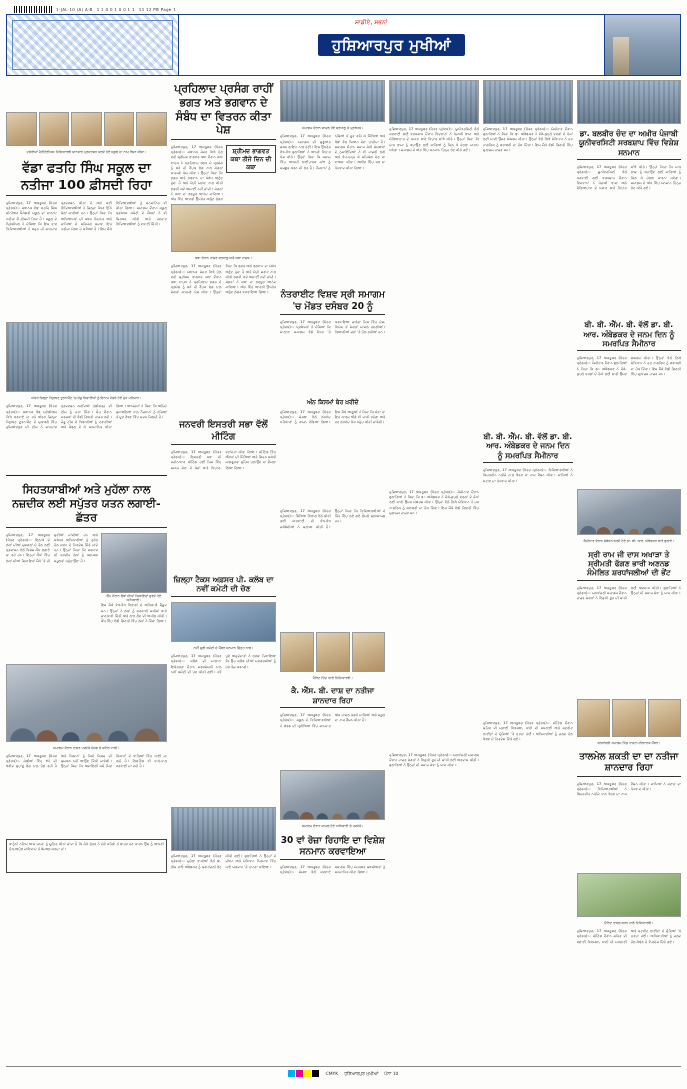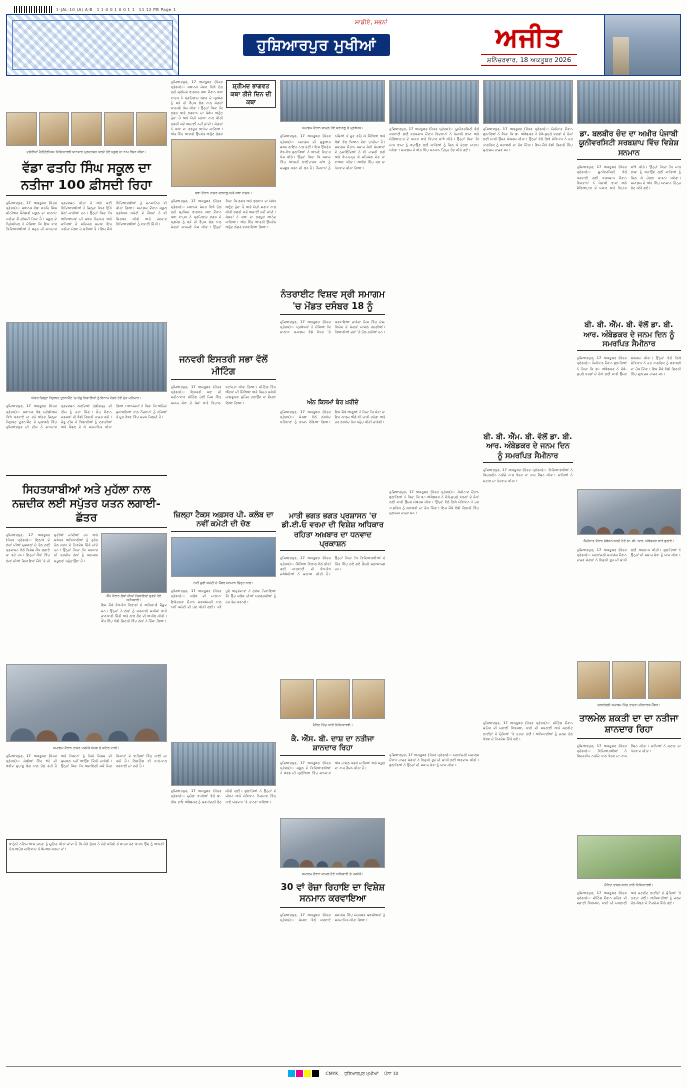--- a/index.html
+++ b/index.html
@@ -212,24 +212,20 @@
     <span>1-JAL-10 (A) A-B</span>
     <span>1 1 0 0 1 0 0 1 1</span>
     <span>11   12   PB   Page 1</span>
   </div>
 
   <div class="masthead">
     <div class="mh-pattern"></div>
     <div class="mh-center">
       <div class="mh-tagline">ਸਾਡੀਏ, ਸਭਨਾਂ</div>
       <div class="mh-hoshiarpur">ਹੁਸ਼ਿਆਰਪੁਰ ਮੁਖੀਆਂ</div>
-    </div>
-    <div class="mh-right">
-      <div class="ajit-logo">ਅਜੀਤ</div>
-      <div class="mh-date">ਸ਼ਨਿੱਚਰਵਾਰ, 18 ਅਕਤੂਬਰ 2026</div>
     </div>
     <div class="mh-pagenum">10</div>
     <div class="mh-photo"></div>
   </div>
 
   <div class="content">
 
     <div class="col c1">
       <div class="portraits">
         <div class="photo warm"></div>
@@ -255,20 +251,21 @@
         </div>
       </div>
       <div class="photo people" style="height:78px"></div>
       <div class="cap">ਸਮਾਗਮ ਦੌਰਾਨ ਹਾਜ਼ਰ ਪਤਵੰਤੇ ਸੱਜਣ ਤੇ ਸ਼ਹਿਰ ਵਾਸੀ।</div>
       <div class="body c3cols" style="height:82px">ਹੁਸ਼ਿਆਰਪੁਰ, 17 ਅਕਤੂਬਰ (ਪੱਤਰ ਪ੍ਰੇਰਕ)— ਮੰਡੀਆਂ ਵਿੱਚ ਝੋਨੇ ਦੀ ਖ਼ਰੀਦ ਸੁਚਾਰੂ ਢੰਗ ਨਾਲ ਚੱਲ ਰਹੀ ਹੈ ਅਤੇ ਕਿਸਾਨਾਂ ਨੂੰ ਕਿਸੇ ਕਿਸਮ ਦੀ ਮੁਸ਼ਕਲ ਨਹੀਂ ਆਉਣ ਦਿੱਤੀ ਜਾਵੇਗੀ। ਉਨ੍ਹਾਂ ਕਿਹਾ ਕਿ ਅਦਾਇਗੀ ਸਮੇਂ ਸਿਰ ਕਿਸਾਨਾਂ ਦੇ ਖਾਤਿਆਂ ਵਿੱਚ ਪਾਈ ਜਾ ਰਹੀ ਹੈ। ਲਿਫ਼ਟਿੰਗ ਵੀ ਨਾਲੋ-ਨਾਲ ਕਰਵਾਈ ਜਾ ਰਹੀ ਹੈ।</div>
       <div class="boxed body" style="height:34px">ਕਾਨੂੰਨੀ ਨੋਟਿਸ
 ਆਮ ਜਨਤਾ ਨੂੰ ਸੂਚਿਤ ਕੀਤਾ ਜਾਂਦਾ ਹੈ ਕਿ ਮੇਰੇ ਪੁੱਤਰ ਨੇ ਮੇਰੇ ਕਹਿਣੇ ਤੋਂ ਬਾਹਰ ਹੋਣ ਕਾਰਨ ਉਸ ਨੂੰ ਆਪਣੀ ਚੱਲ-ਅਚੱਲ ਜਾਇਦਾਦ ਤੋਂ ਬੇਦਖ਼ਲ ਕਰਦਾ ਹਾਂ।</div>
     </div>
 
     <div class="col c2">
+      <div class="hl mid">ਪ੍ਰਹਿਲਾਦ ਪ੍ਰਸੰਗ ਰਾਹੀਂ ਭਗਤ ਅਤੇ ਭਗਵਾਨ ਦੇ ਸੰਬੰਧ ਦਾ ਵਿਤਰਨ ਕੀਤਾ ਪੇਸ਼</div>
       <div style="display:flex; gap:3px;">
         <div class="body" style="width:52px; height:56px">ਹੁਸ਼ਿਆਰਪੁਰ, 17 ਅਕਤੂਬਰ (ਪੱਤਰ ਪ੍ਰੇਰਕ)— ਸਥਾਨਕ ਮੰਦਰ ਵਿਖੇ ਚੱਲ ਰਹੀ ਸ਼੍ਰੀਮਦ ਭਾਗਵਤ ਕਥਾ ਦੌਰਾਨ ਕਥਾ ਵਾਚਕ ਨੇ ਪ੍ਰਹਿਲਾਦ ਭਗਤ ਦੇ ਪ੍ਰਸੰਗ ਨੂੰ ਬੜੇ ਹੀ ਰੌਚਕ ਢੰਗ ਨਾਲ ਸੰਗਤਾਂ ਸਾਹਮਣੇ ਪੇਸ਼ ਕੀਤਾ। ਉਨ੍ਹਾਂ ਕਿਹਾ ਕਿ ਭਗਤ ਅਤੇ ਭਗਵਾਨ ਦਾ ਸੰਬੰਧ ਅਟੁੱਟ ਹੁੰਦਾ ਹੈ ਅਤੇ ਸੱਚੀ ਸ਼ਰਧਾ ਨਾਲ ਕੀਤੀ ਭਗਤੀ ਕਦੇ ਅਜਾਈਂ ਨਹੀਂ ਜਾਂਦੀ। ਸੰਗਤਾਂ ਨੇ ਕਥਾ ਦਾ ਭਰਪੂਰ ਆਨੰਦ ਮਾਣਿਆ। ਅੰਤ ਵਿੱਚ ਆਰਤੀ ਉਪਰੰਤ ਅਤੁੱਟ ਲੰਗਰ ਵਰਤਾਇਆ ਗਿਆ।</div>
         <div style="flex:1">
           <div class="boxed subhead">ਸ਼੍ਰੀਮਦ ਭਾਗਵਤ ਕਥਾ
 ਤੀਜੇ ਦਿਨ ਦੀ ਕਥਾ</div>
         </div>
       </div>
       <div class="photo warm" style="height:48px"></div>
       <div class="cap">ਕਥਾ ਦੌਰਾਨ ਹਾਜ਼ਰ ਸ਼ਰਧਾਲੂ ਅਤੇ ਕਥਾ ਵਾਚਕ।</div>
       <div class="body c2cols" style="height:150px">ਹੁਸ਼ਿਆਰਪੁਰ, 17 ਅਕਤੂਬਰ (ਪੱਤਰ ਪ੍ਰੇਰਕ)— ਸਥਾਨਕ ਮੰਦਰ ਵਿਖੇ ਚੱਲ ਰਹੀ ਸ਼੍ਰੀਮਦ ਭਾਗਵਤ ਕਥਾ ਦੌਰਾਨ ਕਥਾ ਵਾਚਕ ਨੇ ਪ੍ਰਹਿਲਾਦ ਭਗਤ ਦੇ ਪ੍ਰਸੰਗ ਨੂੰ ਬੜੇ ਹੀ ਰੌਚਕ ਢੰਗ ਨਾਲ ਸੰਗਤਾਂ ਸਾਹਮਣੇ ਪੇਸ਼ ਕੀਤਾ। ਉਨ੍ਹਾਂ ਕਿਹਾ ਕਿ ਭਗਤ ਅਤੇ ਭਗਵਾਨ ਦਾ ਸੰਬੰਧ ਅਟੁੱਟ ਹੁੰਦਾ ਹੈ ਅਤੇ ਸੱਚੀ ਸ਼ਰਧਾ ਨਾਲ ਕੀਤੀ ਭਗਤੀ ਕਦੇ ਅਜਾਈਂ ਨਹੀਂ ਜਾਂਦੀ। ਸੰਗਤਾਂ ਨੇ ਕਥਾ ਦਾ ਭਰਪੂਰ ਆਨੰਦ ਮਾਣਿਆ। ਅੰਤ ਵਿੱਚ ਆਰਤੀ ਉਪਰੰਤ ਅਤੁੱਟ ਲੰਗਰ ਵਰਤਾਇਆ ਗਿਆ।</div>
@@ -279,25 +276,24 @@
       <div class="cap">ਨਵੀਂ ਚੁਣੀ ਕਮੇਟੀ ਦੇ ਮੈਂਬਰ ਸਨਮਾਨ ਚਿੰਨ੍ਹ ਨਾਲ।</div>
       <div class="body c2cols" style="height:150px">ਹੁਸ਼ਿਆਰਪੁਰ, 17 ਅਕਤੂਬਰ (ਪੱਤਰ ਪ੍ਰੇਰਕ)— ਕਲੱਬ ਦੀ ਸਾਲਾਨਾ ਇਕੱਤਰਤਾ ਦੌਰਾਨ ਸਰਬਸੰਮਤੀ ਨਾਲ ਨਵੀਂ ਕਮੇਟੀ ਦੀ ਚੋਣ ਕੀਤੀ ਗਈ। ਨਵੇਂ ਚੁਣੇ ਅਹੁਦੇਦਾਰਾਂ ਨੇ ਭਰੋਸਾ ਦਿਵਾਇਆ ਕਿ ਉਹ ਕਲੱਬ ਦੀਆਂ ਸਰਗਰਮੀਆਂ ਨੂੰ ਹੋਰ ਤੇਜ਼ ਕਰਨਗੇ।</div>
       <div class="photo crowd" style="height:44px"></div>
       <div class="body c2cols" style="height:120px">ਹੁਸ਼ਿਆਰਪੁਰ, 17 ਅਕਤੂਬਰ (ਪੱਤਰ ਪ੍ਰੇਰਕ)— ਮੁਹੱਲਾ ਵਾਸੀਆਂ ਵੱਲੋਂ ਡਾ. ਭੀਮ ਰਾਓ ਅੰਬੇਡਕਰ ਨੂੰ ਸ਼ਰਧਾਂਜਲੀ ਭੇਟ ਕੀਤੀ ਗਈ। ਬੁਲਾਰਿਆਂ ਨੇ ਉਨ੍ਹਾਂ ਦੇ ਜੀਵਨ ਅਤੇ ਸੰਵਿਧਾਨ ਨਿਰਮਾਣ ਵਿੱਚ ਪਾਏ ਯੋਗਦਾਨ 'ਤੇ ਚਾਨਣਾ ਪਾਇਆ।</div>
     </div>
 
     <div class="col c3">
       <div class="photo crowd" style="height:42px"></div>
       <div class="cap">ਸਮਾਗਮ ਦੌਰਾਨ ਸ਼ਾਮਲ ਹੋਏ ਸ਼ਰਧਾਲੂ ਤੇ ਪ੍ਰਬੰਧਕ।</div>
       <div class="body c2cols" style="height:150px">ਹੁਸ਼ਿਆਰਪੁਰ, 17 ਅਕਤੂਬਰ (ਪੱਤਰ ਪ੍ਰੇਰਕ)— ਸਮਾਗਮ ਦੀ ਸ਼ੁਰੂਆਤ ਸ਼ਬਦ ਗਾਇਨ ਨਾਲ ਹੋਈ। ਇਸ ਉਪਰੰਤ ਵੱਖ-ਵੱਖ ਬੁਲਾਰਿਆਂ ਨੇ ਆਪਣੇ ਵਿਚਾਰ ਪੇਸ਼ ਕੀਤੇ। ਉਨ੍ਹਾਂ ਕਿਹਾ ਕਿ ਸਮਾਜ ਵਿੱਚ ਆਪਸੀ ਭਾਈਚਾਰਕ ਸਾਂਝ ਨੂੰ ਮਜ਼ਬੂਤ ਕਰਨ ਦੀ ਲੋੜ ਹੈ। ਨੌਜਵਾਨਾਂ ਨੂੰ ਨਸ਼ਿਆਂ ਤੋਂ ਦੂਰ ਰਹਿ ਕੇ ਸਿੱਖਿਆ ਅਤੇ ਖੇਡਾਂ ਵੱਲ ਧਿਆਨ ਦੇਣਾ ਚਾਹੀਦਾ ਹੈ। ਸਮਾਗਮ ਦੌਰਾਨ ਸਮਾਜ ਸੇਵੀ ਸੰਸਥਾਵਾਂ ਦੇ ਨੁਮਾਇੰਦਿਆਂ ਨੇ ਵੀ ਹਾਜ਼ਰੀ ਭਰੀ ਅਤੇ ਵੱਧ-ਚੜ੍ਹ ਕੇ ਸਹਿਯੋਗ ਦੇਣ ਦਾ ਵਾਅਦਾ ਕੀਤਾ। ਅਖ਼ੀਰ ਵਿੱਚ ਸਭ ਦਾ ਧੰਨਵਾਦ ਕੀਤਾ ਗਿਆ।</div>
-      <div class="hl sm">ਨੰਤਰਾਈਟ ਵਿਸ਼ਵ ਸ੍ਰੀ ਸਮਾਗਮ 'ਚ ਮੋਂਡਤ ਦਸੰਬਰ 18 ਨੂੰ</div>
+      <div class="hl sm">ਨੰਤਰਾਈਟ ਵਿਸ਼ਵ ਸ੍ਰੀ ਸਮਾਗਮ 'ਚ ਮੋਂਡਤ ਦਸੰਬਰ 20 ਨੂੰ</div>
       <div class="body c2cols" style="height:74px">ਹੁਸ਼ਿਆਰਪੁਰ, 17 ਅਕਤੂਬਰ (ਪੱਤਰ ਪ੍ਰੇਰਕ)— ਪ੍ਰਬੰਧਕਾਂ ਨੇ ਦੱਸਿਆ ਕਿ ਸਾਲਾਨਾ ਸਮਾਗਮ ਵੱਡੇ ਪੱਧਰ 'ਤੇ ਕਰਵਾਇਆ ਜਾਵੇਗਾ ਜਿਸ ਵਿੱਚ ਦੇਸ਼-ਵਿਦੇਸ਼ ਤੋਂ ਸੰਗਤਾਂ ਸ਼ਾਮਲ ਹੋਣਗੀਆਂ। ਤਿਆਰੀਆਂ ਜ਼ੋਰਾਂ 'ਤੇ ਚੱਲ ਰਹੀਆਂ ਹਨ।</div>
       <div class="subhead">ਅੰਨ ਕਿਸਮਾਂ ਬੇਰ ਖ਼ਰੀਦੇ</div>
       <div class="body c2cols" style="height:96px">ਹੁਸ਼ਿਆਰਪੁਰ, 17 ਅਕਤੂਬਰ (ਪੱਤਰ ਪ੍ਰੇਰਕ)— ਸੰਸਥਾ ਵੱਲੋਂ ਲੋੜਵੰਦ ਪਰਿਵਾਰਾਂ ਨੂੰ ਰਾਸ਼ਨ ਵੰਡਿਆ ਗਿਆ। ਇਸ ਮੌਕੇ ਆਗੂਆਂ ਨੇ ਕਿਹਾ ਕਿ ਸੇਵਾ ਦਾ ਇਹ ਕਾਰਜ ਅੱਗੇ ਵੀ ਜਾਰੀ ਰਹੇਗਾ ਅਤੇ ਹਰ ਲੋੜਵੰਦ ਤੱਕ ਪਹੁੰਚ ਕੀਤੀ ਜਾਵੇਗੀ।</div>
-      <div class="hl xs">ਮਾਤੀ ਭਗਤ ਭਗਤ ਪ੍ਰਸ਼ਾਸਨ 'ਚ ਡੀ.ਈ.ਓ ਵਰਮਾ ਦੀ ਵਿਸ਼ੇਸ਼ ਅਧਿਕਾਰ ਰਹਿਤਾ ਅਖ਼ਬਾਰ ਦਾ ਧਨਵਾਦ ਪ੍ਰਕਾਸ਼ਨ</div>
       <div class="body c2cols" style="height:120px">ਹੁਸ਼ਿਆਰਪੁਰ, 17 ਅਕਤੂਬਰ (ਪੱਤਰ ਪ੍ਰੇਰਕ)— ਸਿੱਖਿਆ ਵਿਭਾਗ ਵੱਲੋਂ ਕੀਤੀ ਗਈ ਕਾਰਵਾਈ ਦੀ ਵੱਖ-ਵੱਖ ਜਥੇਬੰਦੀਆਂ ਨੇ ਸ਼ਲਾਘਾ ਕੀਤੀ ਹੈ। ਉਨ੍ਹਾਂ ਕਿਹਾ ਕਿ ਵਿਦਿਆਰਥੀਆਂ ਦੇ ਹਿੱਤ ਵਿੱਚ ਲਏ ਗਏ ਫ਼ੈਸਲੇ ਸ਼ਲਾਘਾਯੋਗ ਹਨ।</div>
       <div style="display:flex; gap:2px;">
         <div class="photo warm" style="flex:1;height:40px"></div>
         <div class="photo warm" style="flex:1;height:40px"></div>
         <div class="photo warm" style="flex:1;height:40px"></div>
       </div>
       <div class="cap">ਮੈਰਿਟ ਵਿੱਚ ਆਏ ਵਿਦਿਆਰਥੀ।</div>
       <div class="hl xs">ਕੈ. ਐੱਸ. ਬੀ. ਦਾਸ਼ ਦਾ ਨਤੀਜਾ ਸ਼ਾਨਦਾਰ ਰਿਹਾ</div>
       <div class="body c2cols" style="height:54px">ਹੁਸ਼ਿਆਰਪੁਰ, 17 ਅਕਤੂਬਰ (ਪੱਤਰ ਪ੍ਰੇਰਕ)— ਸਕੂਲ ਦੇ ਵਿਦਿਆਰਥੀਆਂ ਨੇ ਬੋਰਡ ਦੀ ਪ੍ਰੀਖਿਆ ਵਿੱਚ ਸ਼ਾਨਦਾਰ ਅੰਕ ਹਾਸਲ ਕਰਕੇ ਮਾਪਿਆਂ ਅਤੇ ਸਕੂਲ ਦਾ ਨਾਮ ਰੌਸ਼ਨ ਕੀਤਾ ਹੈ।</div>
       <div class="photo people" style="height:50px"></div>
@@ -322,20 +318,21 @@
     </div>
 
     <div class="col c6">
       <div class="photo crowd" style="height:44px"></div>
       <div class="hl xs" style="grid-column:1/-1">ਡਾ. ਬਲਬੀਰ ਚੰਦ ਦਾ ਅਖ਼ੀਰ ਪੰਜਾਬੀ ਯੂਨੀਵਰਸਿਟੀ ਸਰਬਸ਼ਾਪ ਵਿੱਚ ਵਿਸ਼ੇਸ਼ ਸਨਮਾਨ</div>
       <div class="body c2cols" style="height:150px">ਹੁਸ਼ਿਆਰਪੁਰ, 17 ਅਕਤੂਬਰ (ਪੱਤਰ ਪ੍ਰੇਰਕ)— ਯੂਨੀਵਰਸਿਟੀ ਵੱਲੋਂ ਕਰਵਾਈ ਗਈ ਵਰਕਸ਼ਾਪ ਦੌਰਾਨ ਵਿਦਵਾਨਾਂ ਨੇ ਪੰਜਾਬੀ ਭਾਸ਼ਾ ਅਤੇ ਸੱਭਿਆਚਾਰ ਦੇ ਪਸਾਰ ਬਾਰੇ ਵਿਚਾਰ ਸਾਂਝੇ ਕੀਤੇ। ਉਨ੍ਹਾਂ ਕਿਹਾ ਕਿ ਮਾਤ ਭਾਸ਼ਾ ਨੂੰ ਬਚਾਉਣ ਲਈ ਸਾਰਿਆਂ ਨੂੰ ਮਿਲ ਕੇ ਹੰਭਲਾ ਮਾਰਨਾ ਪਵੇਗਾ। ਸਮਾਗਮ ਦੇ ਅੰਤ ਵਿੱਚ ਸਨਮਾਨ ਚਿੰਨ੍ਹ ਭੇਟ ਕੀਤੇ ਗਏ।</div>
       <div class="hl xs">ਬੀ. ਬੀ. ਐੱਮ. ਬੀ. ਵੱਲੋਂ ਡਾ. ਬੀ. ਆਰ. ਅੰਬੇਡਕਰ ਦੇ ਜਨਮ ਦਿਨ ਨੂੰ ਸਮਰਪਿਤ ਸੈਮੀਨਾਰ</div>
       <div class="body c2cols" style="height:130px">ਹੁਸ਼ਿਆਰਪੁਰ, 17 ਅਕਤੂਬਰ (ਪੱਤਰ ਪ੍ਰੇਰਕ)— ਸੈਮੀਨਾਰ ਦੌਰਾਨ ਬੁਲਾਰਿਆਂ ਨੇ ਕਿਹਾ ਕਿ ਡਾ. ਅੰਬੇਡਕਰ ਨੇ ਦੱਬੇ-ਕੁਚਲੇ ਵਰਗਾਂ ਦੇ ਹੱਕਾਂ ਲਈ ਸਾਰੀ ਉਮਰ ਸੰਘਰਸ਼ ਕੀਤਾ। ਉਨ੍ਹਾਂ ਵੱਲੋਂ ਲਿਖੇ ਸੰਵਿਧਾਨ ਨੇ ਹਰ ਨਾਗਰਿਕ ਨੂੰ ਬਰਾਬਰੀ ਦਾ ਹੱਕ ਦਿੱਤਾ। ਇਸ ਮੌਕੇ ਵੱਡੀ ਗਿਣਤੀ ਵਿੱਚ ਮੁਲਾਜ਼ਮ ਹਾਜ਼ਰ ਸਨ।</div>
       <div class="photo people" style="height:46px"></div>
       <div class="cap">ਸੈਮੀਨਾਰ ਦੌਰਾਨ ਸੰਬੋਧਨ ਕਰਦੇ ਹੋਏ ਡਾ. ਬੀ. ਆਰ. ਅੰਬੇਡਕਰ ਬਾਰੇ ਬੁਲਾਰੇ।</div>
+      <div class="hl xs">ਸ੍ਰੀ ਰਾਮ ਜੀ ਦਾਸ ਅਖਾੜਾ ਤੇ ਸ੍ਰੀਮਤੀ ਫੱਗਣ ਭਾਰੀ ਅਣਨਡ ਸੰਮੇਲਿਤ ਸ਼ਰਧਾਂਜਲੀਆਂ ਦੀ ਭੇਂਟ</div>
       <div class="body c2cols" style="height:110px">ਹੁਸ਼ਿਆਰਪੁਰ, 17 ਅਕਤੂਬਰ (ਪੱਤਰ ਪ੍ਰੇਰਕ)— ਸ਼ਰਧਾਂਜਲੀ ਸਮਾਗਮ ਦੌਰਾਨ ਹਾਜ਼ਰ ਸੰਗਤਾਂ ਨੇ ਵਿਛੜੀ ਰੂਹ ਦੀ ਸ਼ਾਂਤੀ ਲਈ ਅਰਦਾਸ ਕੀਤੀ। ਬੁਲਾਰਿਆਂ ਨੇ ਉਨ੍ਹਾਂ ਦੀ ਸਮਾਜ ਸੇਵਾ ਨੂੰ ਯਾਦ ਕੀਤਾ।</div>
       <div style="display:flex; gap:2px;">
         <div class="photo warm" style="flex:1;height:38px"></div>
         <div class="photo warm" style="flex:1;height:38px"></div>
         <div class="photo warm" style="flex:1;height:38px"></div>
       </div>
       <div class="cap">ਸ਼ਰਧਾਂਜਲੀ ਸਮਾਗਮ ਵਿੱਚ ਹਾਜ਼ਰ ਪਰਿਵਾਰਕ ਮੈਂਬਰ।</div>
       <div class="hl sm">ਤਾਲਮੇਲ ਸ਼ਕਤੀ ਦਾ ਦਾ ਨਤੀਜਾ ਸ਼ਾਨਦਾਰ ਰਿਹਾ</div>
       <div class="body c2cols" style="height:88px">ਹੁਸ਼ਿਆਰਪੁਰ, 17 ਅਕਤੂਬਰ (ਪੱਤਰ ਪ੍ਰੇਰਕ)— ਵਿਦਿਆਰਥੀਆਂ ਨੇ ਬਿਹਤਰੀਨ ਨਤੀਜੇ ਨਾਲ ਖੇਤਰ ਦਾ ਨਾਮ ਰੌਸ਼ਨ ਕੀਤਾ। ਮਾਪਿਆਂ ਨੇ ਸਟਾਫ਼ ਦਾ ਧੰਨਵਾਦ ਕੀਤਾ।</div>
       <div class="photo green" style="height:44px"></div>

